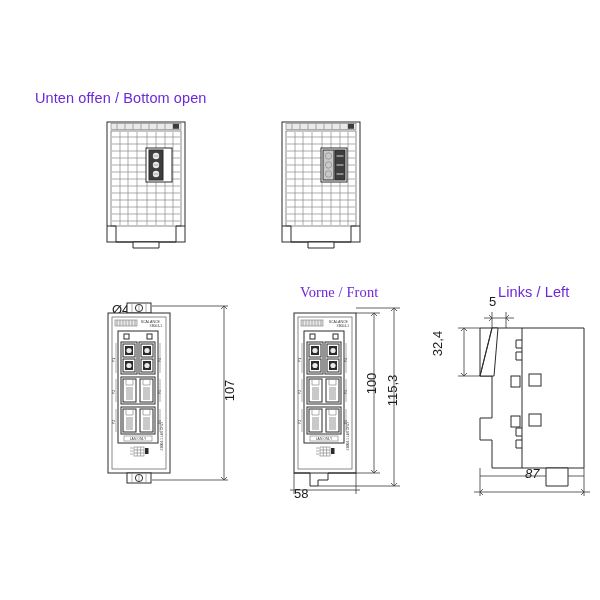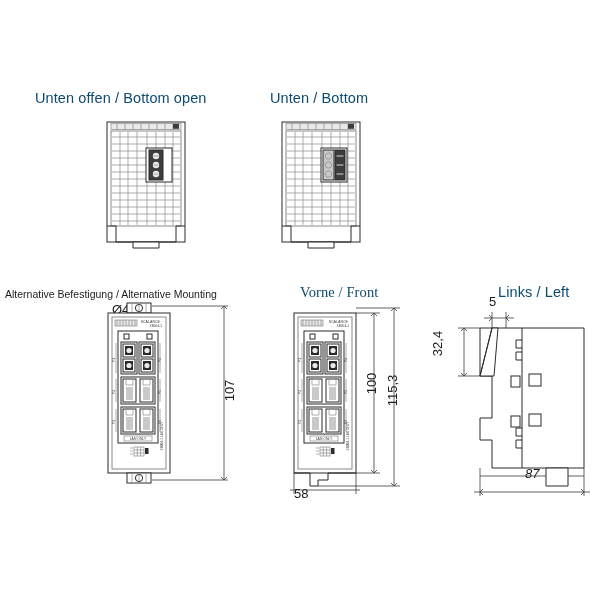--- a/index.html
+++ b/index.html
@@ -16,21 +16,21 @@
     overflow: hidden;
   }
   .sheet {
     position: absolute;
     inset: 0;
     background: #ffffff;
   }
   .view-title {
     position: absolute;
     font-size: 14.5px;
-    color: #0c4a6e;
+    color: #6d28d9;
     white-space: nowrap;
     letter-spacing: 0.1px;
   }
   .sub-title {
     position: absolute;
     font-size: 10.5px;
     color: #1b1b1b;
     white-space: nowrap;
   }
   .dim-text {
@@ -62,24 +62,22 @@
     fill: #3a3a3a;
   }
 </style>
 </head>
 <body>
 
 <div class="sheet">
 
   <div class="view-title" style="left:35px; top:90px;">Unten offen / Bottom open</div>
 
-  <div class="view-title" style="left:270px; top:90px;">Unten / Bottom</div>
-
-
-  <div class="sub-title" style="left:5px; top:288px;">Alternative Befestigung / Alternative Mounting</div>
+
+
 
   <div class="view-title" style="left:300px; top:284px;font-family:Liberation Serif, serif;">Vorne  / Front</div>
 
   <div class="view-title" style="left:498px; top:284px;">Links / Left</div>
 
   <div class="dim-text" style="left:112px; top:302px;text-align:right;">Ø4</div>
 
   <div class="dim-text rot" style="left:219px; top:383px;">107</div>
 
   <div class="dim-text rot" style="left:361px; top:376px;">100</div>

